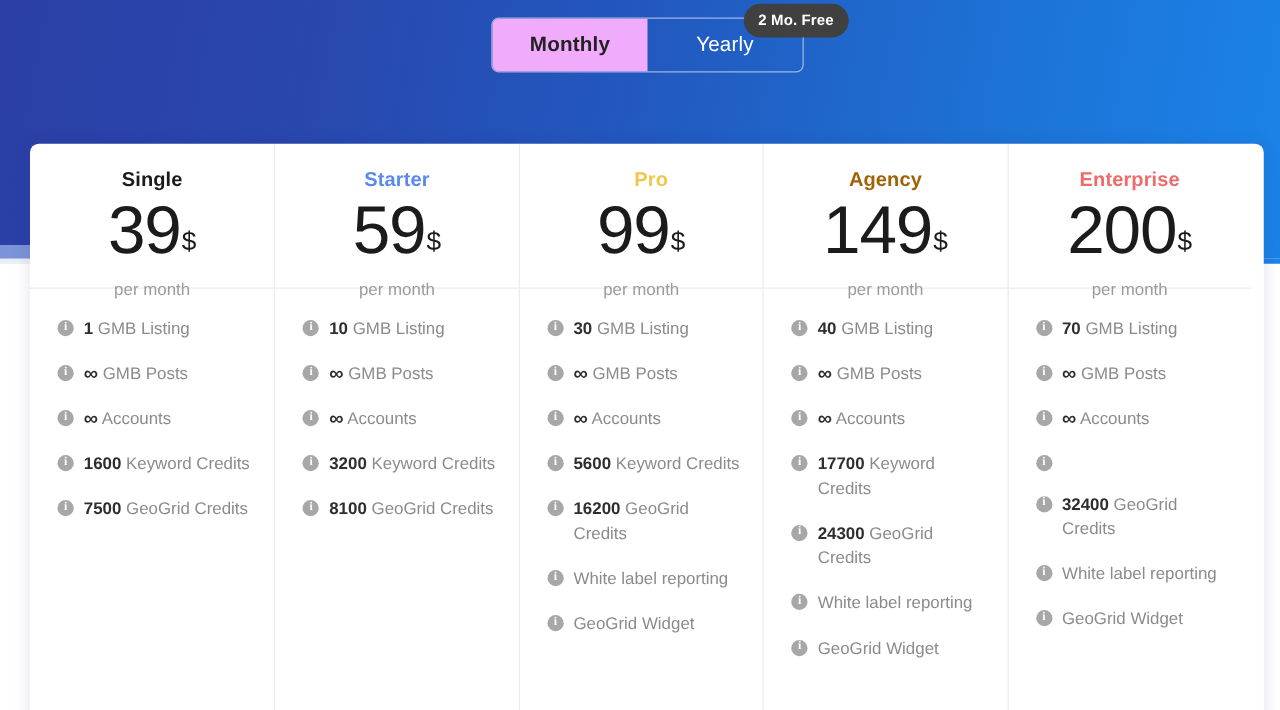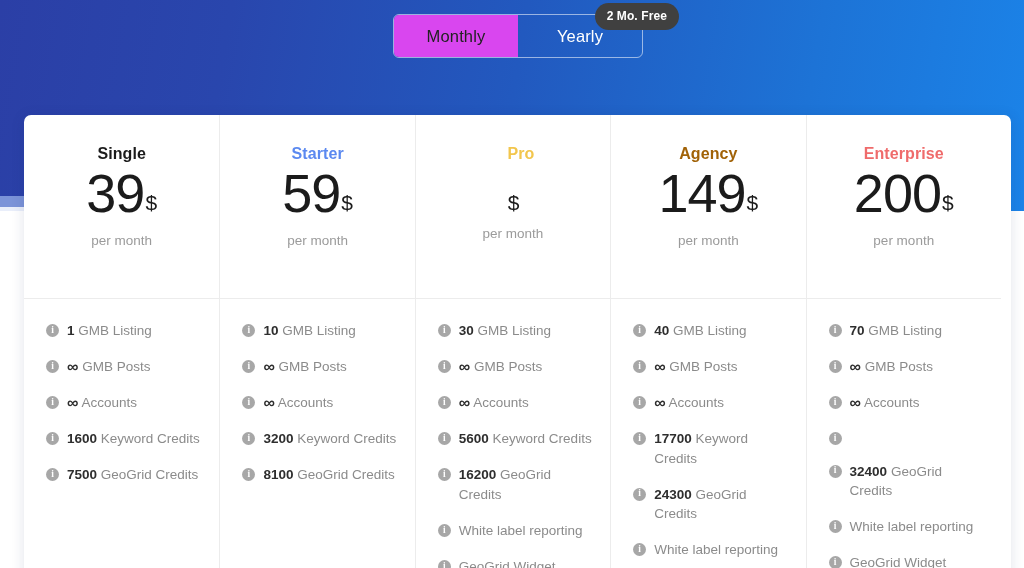--- a/index.html
+++ b/index.html
@@ -54,24 +54,24 @@
     flex: 1;
     display: flex;
     align-items: center;
     justify-content: center;
     font-size: 16.5px;
     letter-spacing: 0.15px;
     cursor: pointer;
     user-select: none;
   }
   .toggle-opt.active {
-    background: #d946ef;
+    background: #f0abfc;
     color: #222222;
     border-radius: 5px 0 0 5px;
-    font-weight: 400;
+    font-weight: 700;
   }
   .toggle-opt.inactive {
     background: transparent;
     color: #ffffff;
     border-radius: 0 5px 5px 0;
   }
   .badge-free {
     position: absolute;
     right: -37px; top: -12px;
     background: #404040;
@@ -102,26 +102,27 @@
   .plan-col {
     width: 195.4px;
     position: relative;
     display: flex;
     flex-direction: column;
   }
   .plan-col + .plan-col { border-left: 1px solid #ececec; }
 
   
   .plan-head {
-    height: 184px;
+    height: 116px;
     border-bottom: 1px solid #ececec;
     display: flex;
     flex-direction: column;
     align-items: center;
     padding-top: 30px;
+    justify-content: center;
   }
   .plan-name {
     font-size: 16px;
     font-weight: bold;
     letter-spacing: 0.1px;
   }
   .plan-price-row {
     margin-top: 5px;
     display: flex;
     align-items: flex-start;
@@ -268,20 +269,21 @@
         <div class="feature-row">
           <span class="info-icon">i</span>
           <span class="feature-text"><span class="feature-qty">8100</span> <span>GeoGrid Credits</span></span>
         </div>
       </div>
     </div>
     <div class="plan-col">
       <div class="plan-head">
         <div class="plan-name" style="color: rgb(242, 198, 77); padding-left: 16px;">Pro</div>
         <div class="plan-price-row">
+          <span class="plan-price">99</span>
           <span class="plan-currency">$</span>
         </div>
         <div class="plan-period">per month</div>
       </div>
       <div class="plan-features">
         <div class="feature-row">
           <span class="info-icon">i</span>
           <span class="feature-text"><span class="feature-qty">30</span> <span>GMB Listing</span></span>
         </div>
         <div class="feature-row">

